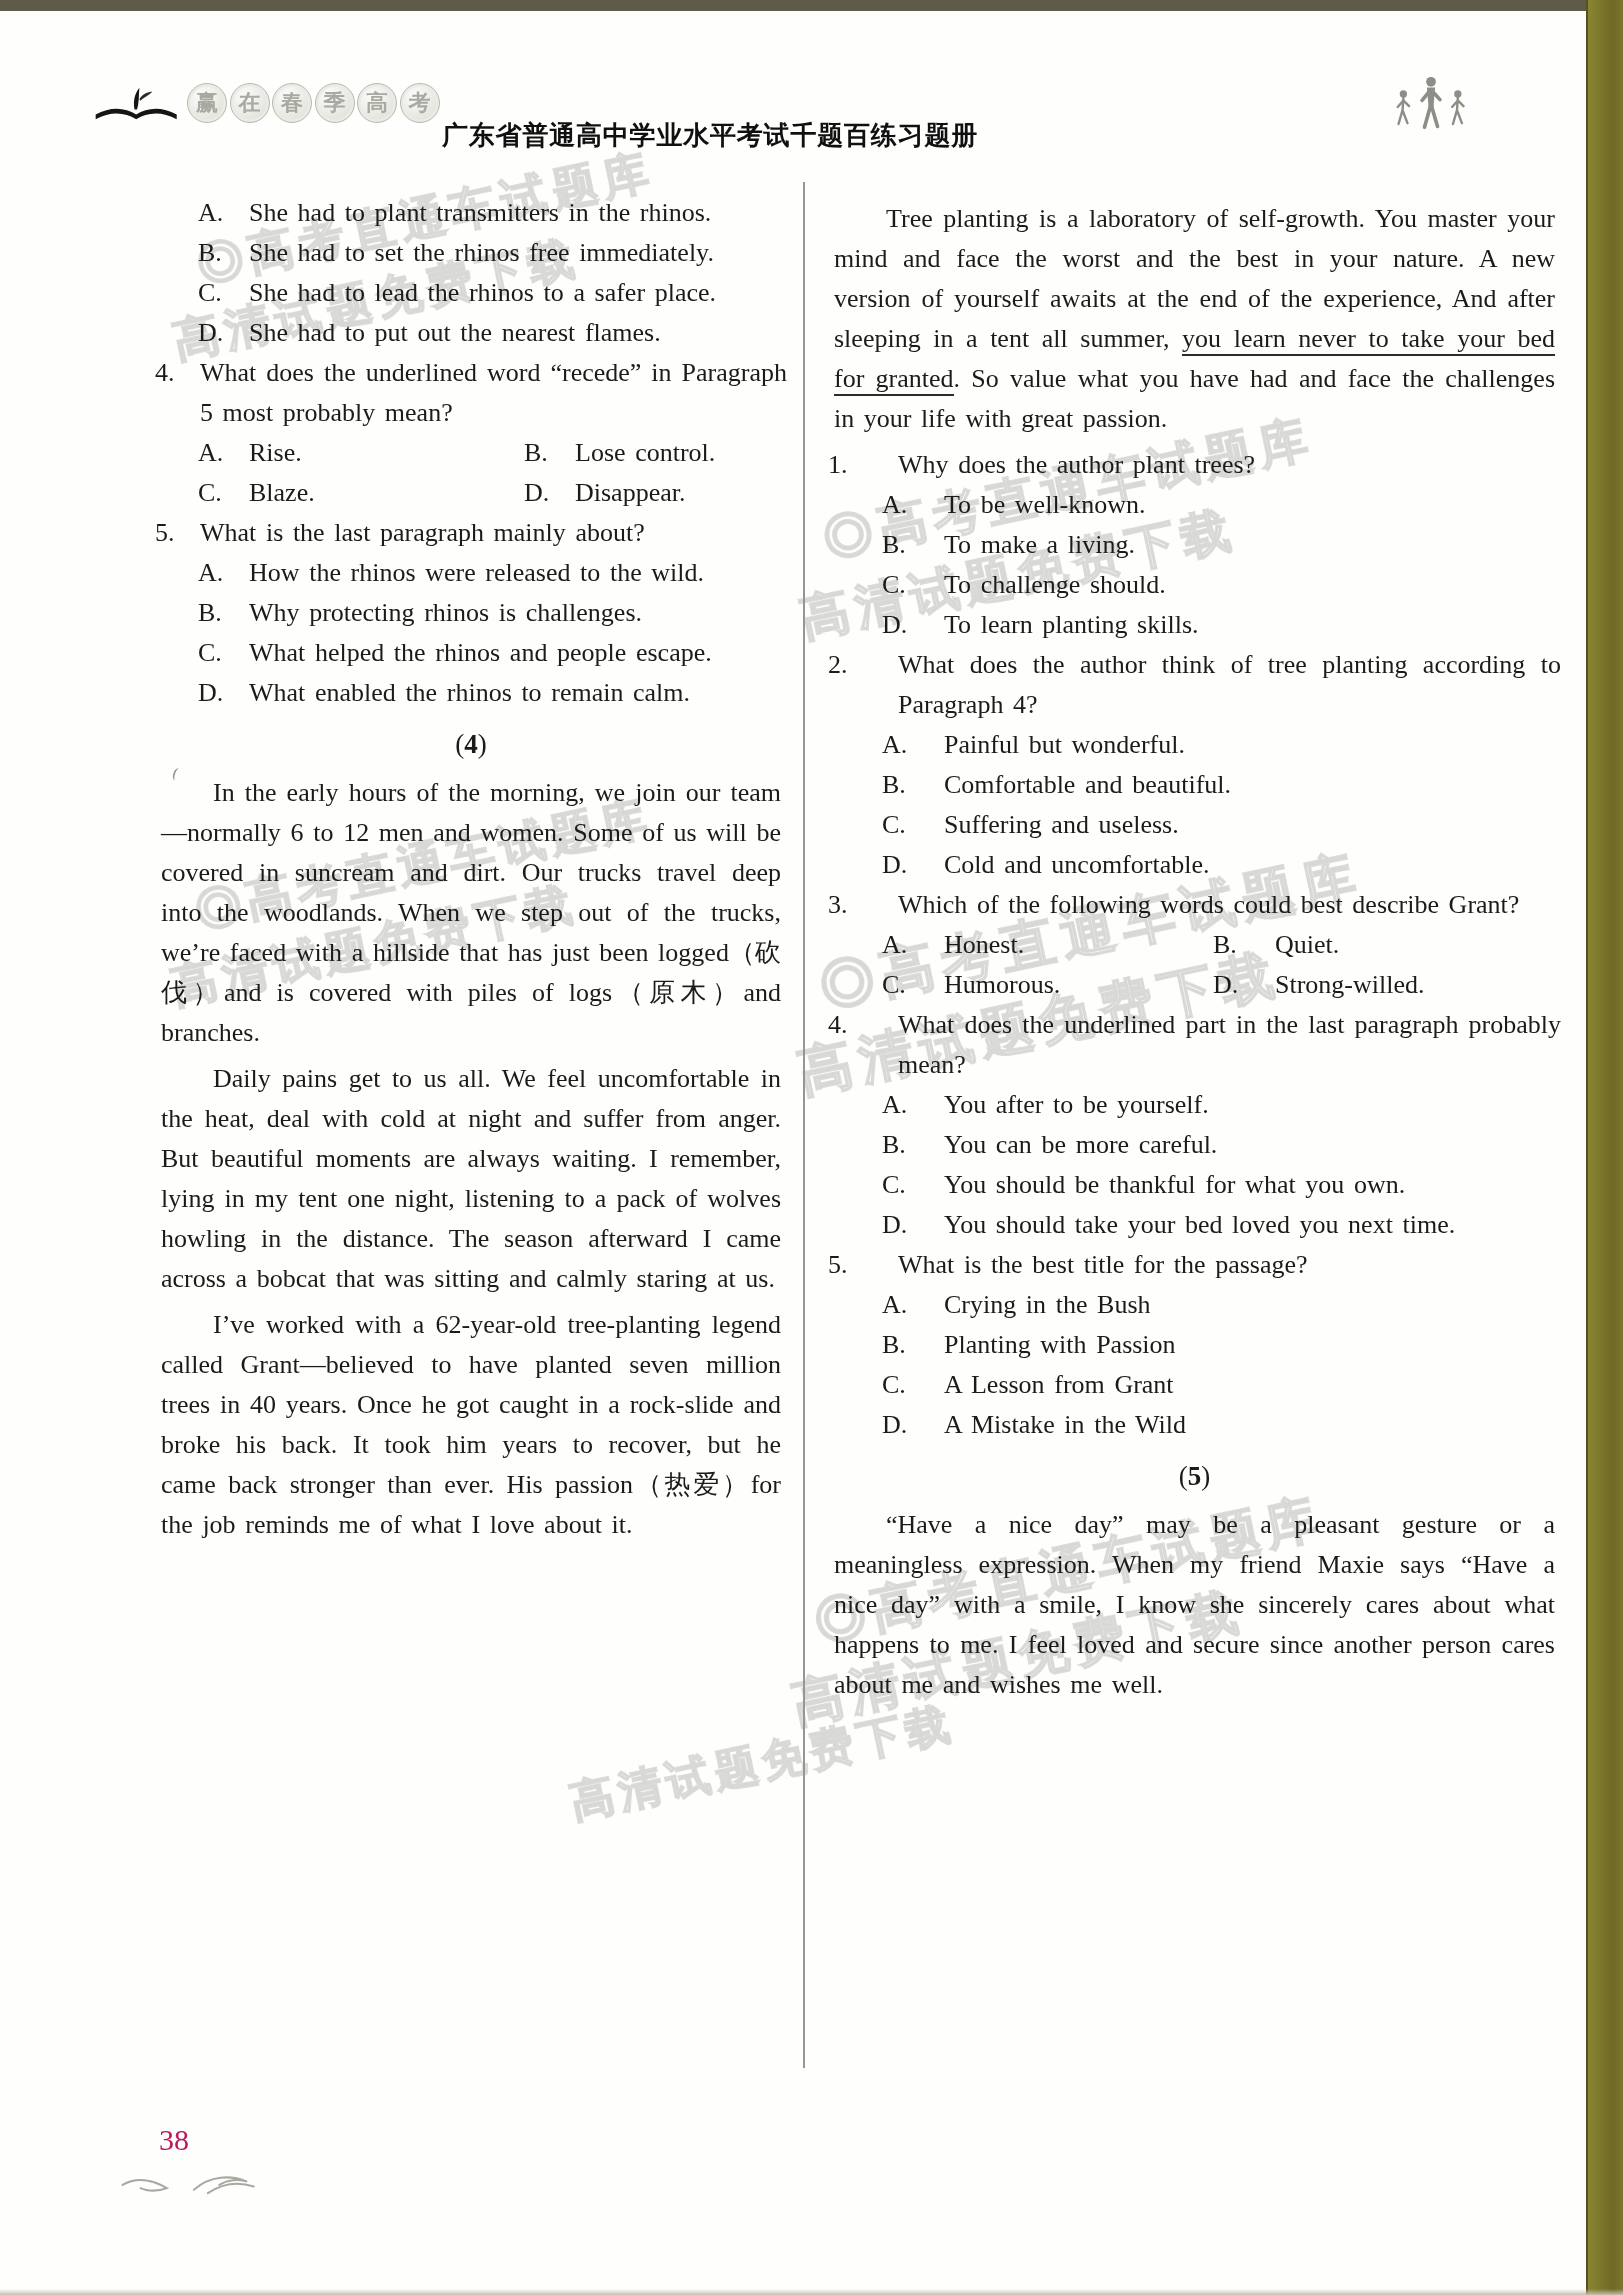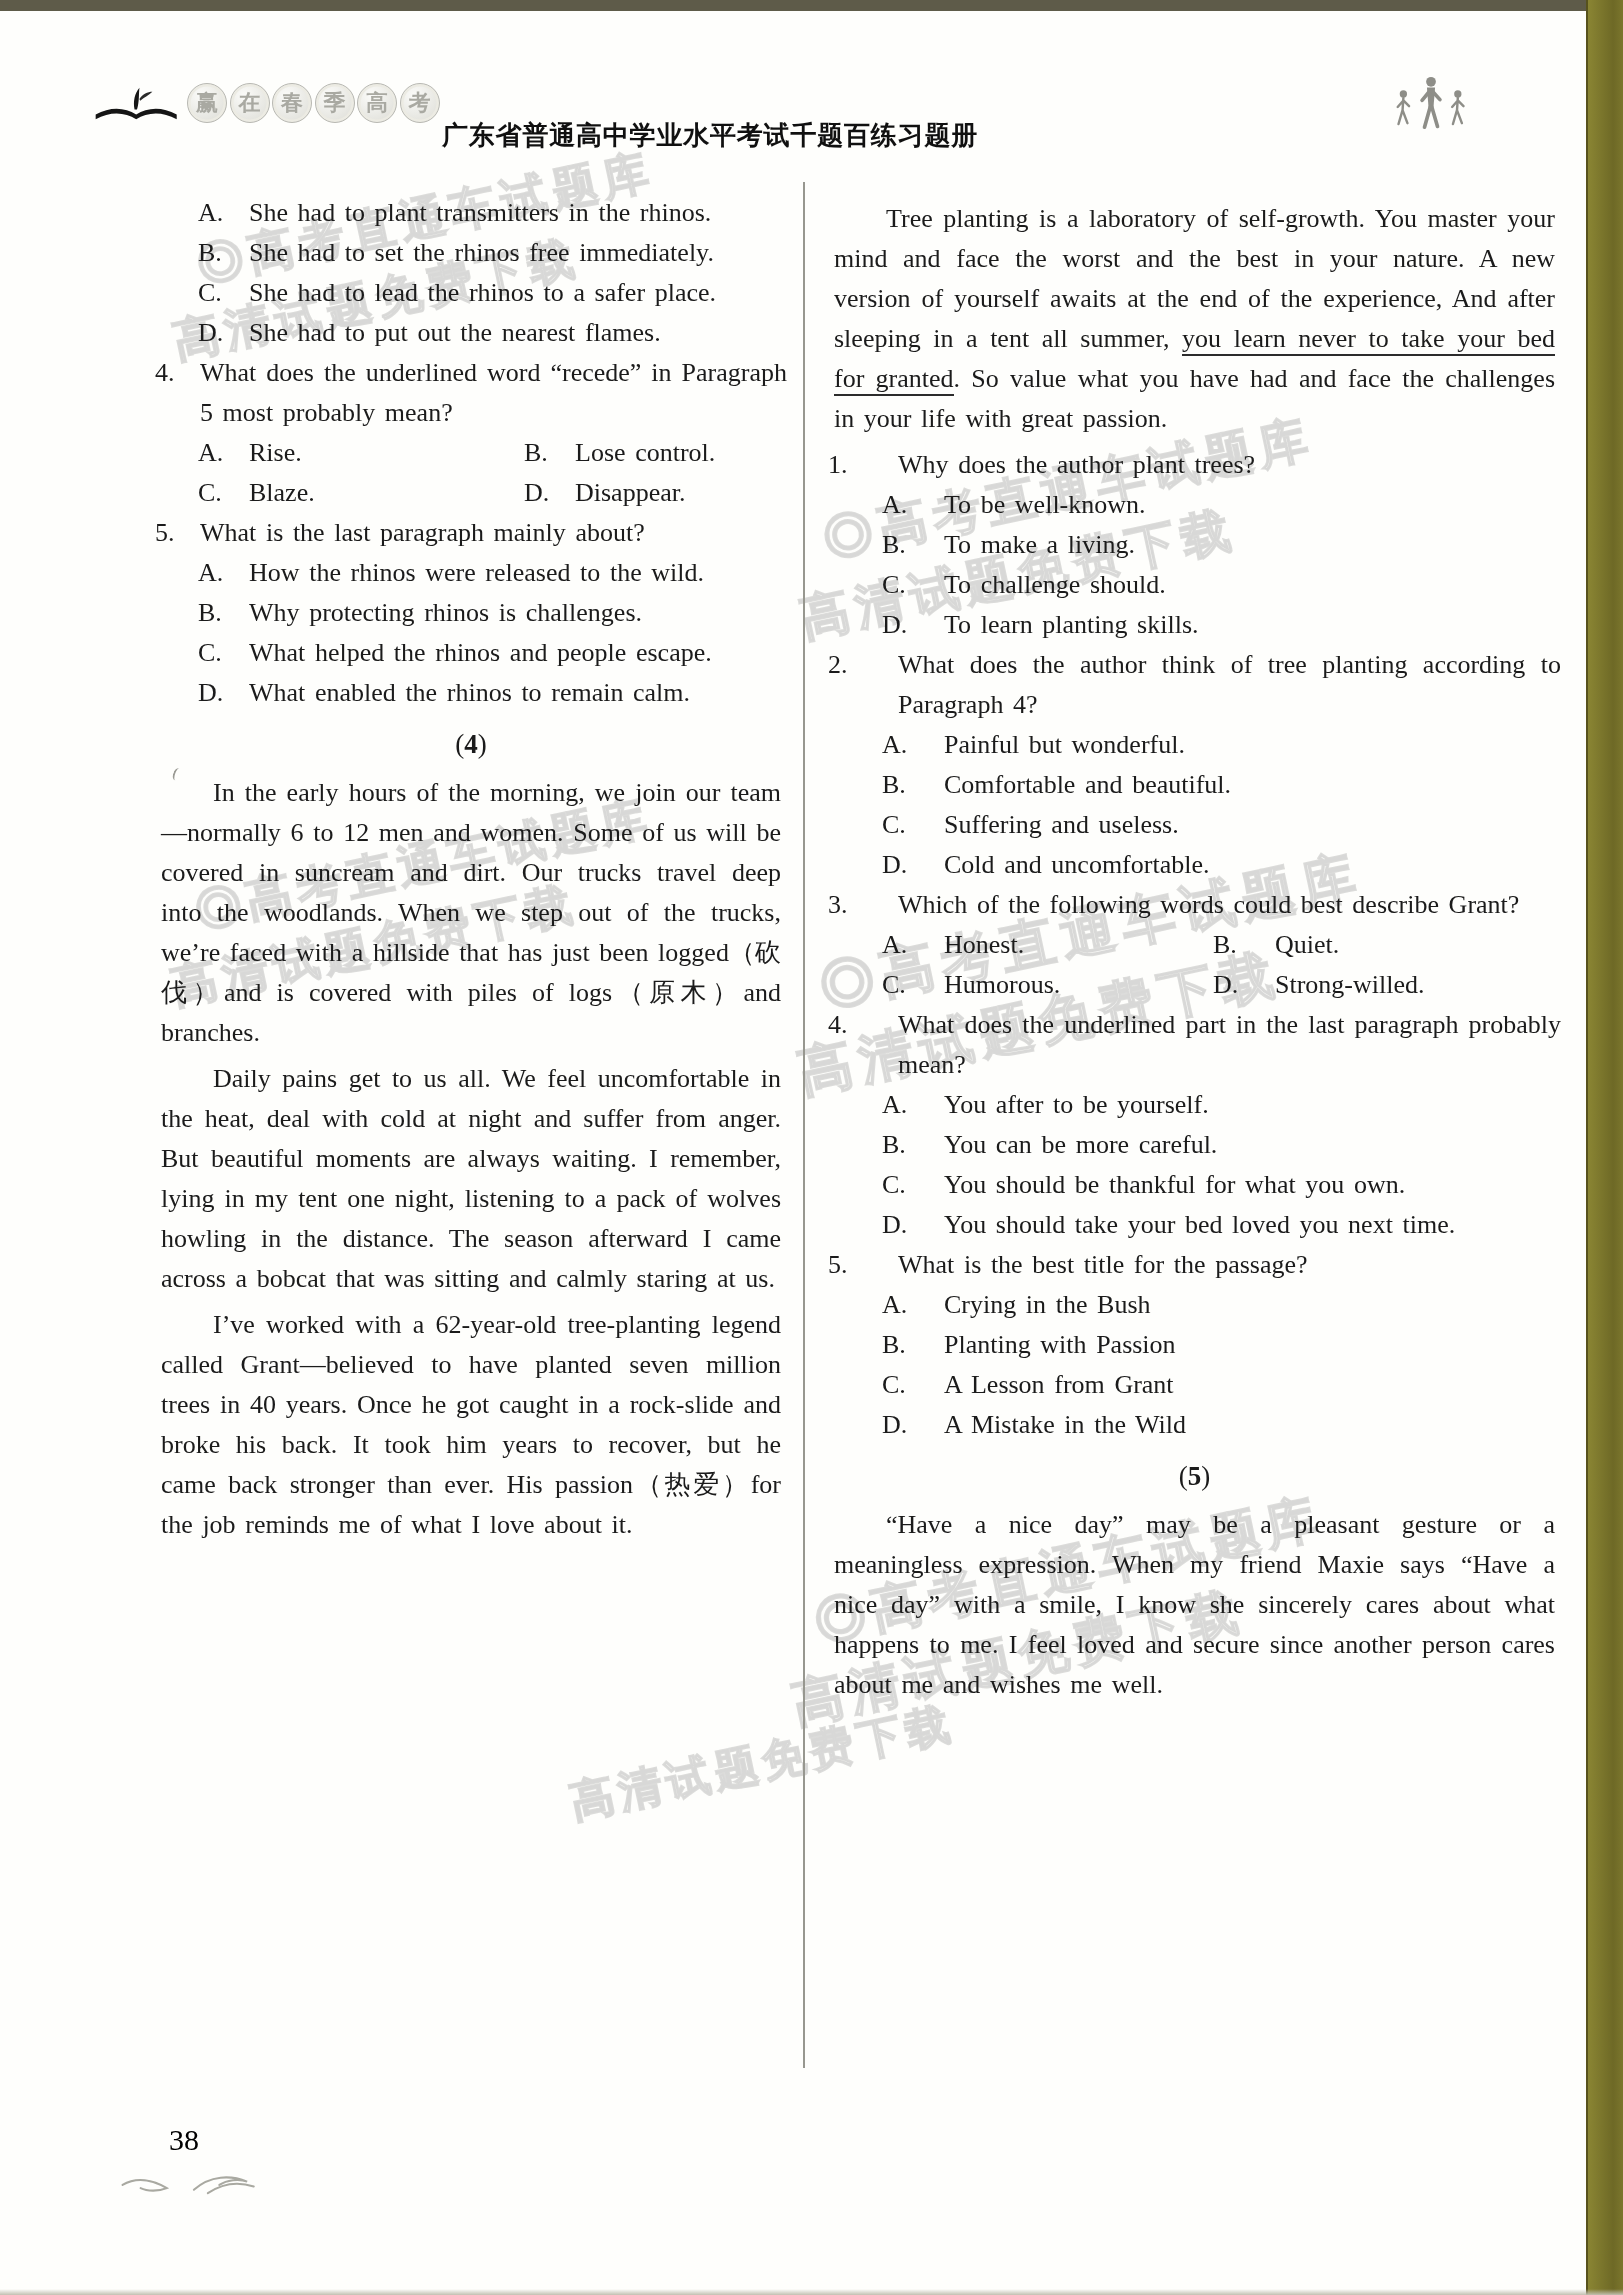--- a/index.html
+++ b/index.html
@@ -52,21 +52,21 @@
   .question{display:flex;}
   .qnum{flex:0 0 45px;}
   .col-right .qnum{flex:0 0 70px;}
   .qbody{flex:1;text-align:justify;}
   .section-head{text-align:center;margin:10.6px 0 9px 0;font-size:27px;}
   .section-head .num{font-weight:700;}
   .para{margin:6px;text-align:justify;text-indent:52px;}
   .ul-seg{border-bottom:2.5px solid #2c2c2c;padding-bottom:0.8px;box-decoration-break:clone;
           -webkit-box-decoration-break:clone;}
   
-  .page-num{position:absolute;left:169px;top:2123px;font-size:30px;color:#000000;}
+  .page-num{position:absolute;left:159px;top:2123px;font-size:30px;color:#be185d;}
   .swirl{position:absolute;left:116px;top:2170px;}
   .stray{position:absolute;left:173px;top:768px;width:6.5px;height:13px;
          border-left:2.5px solid #9a9a94;border-radius:60% 0 0 60%;transform:rotate(18deg);}
 </style>
 </head>
 <body>
 
 <div class="page">
 
   <div class="top-edge"></div>

